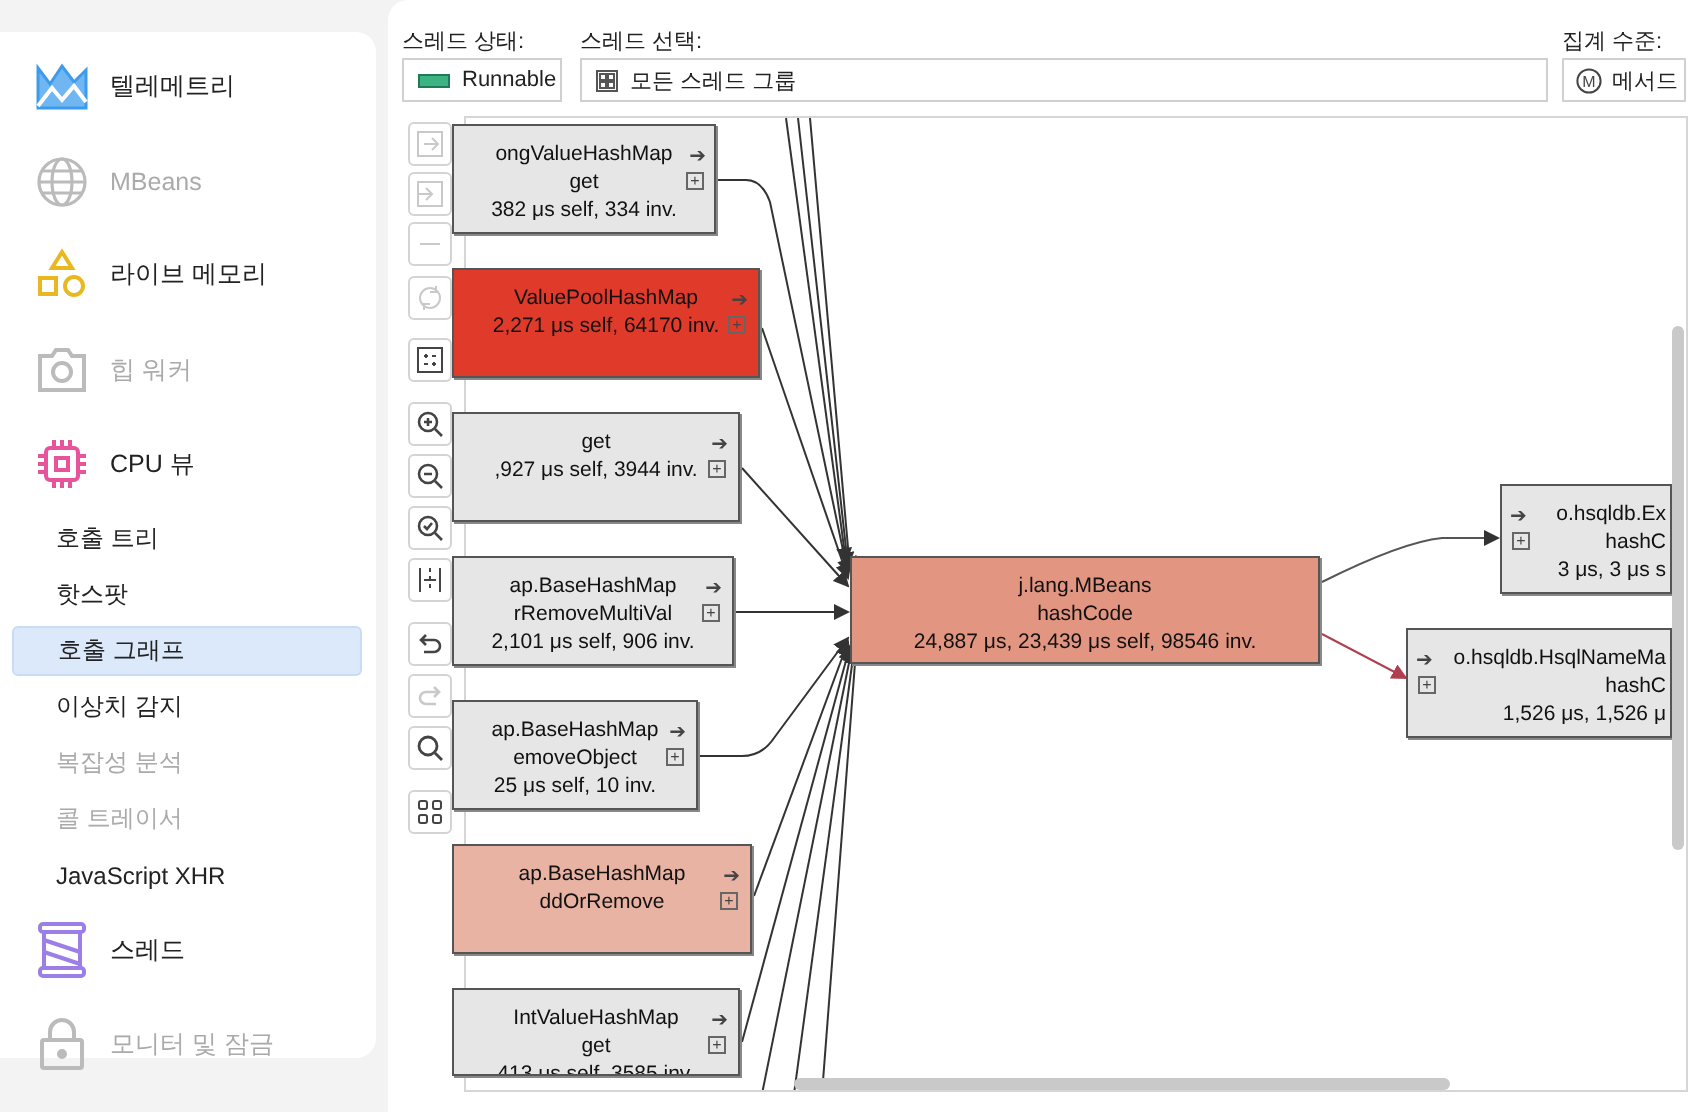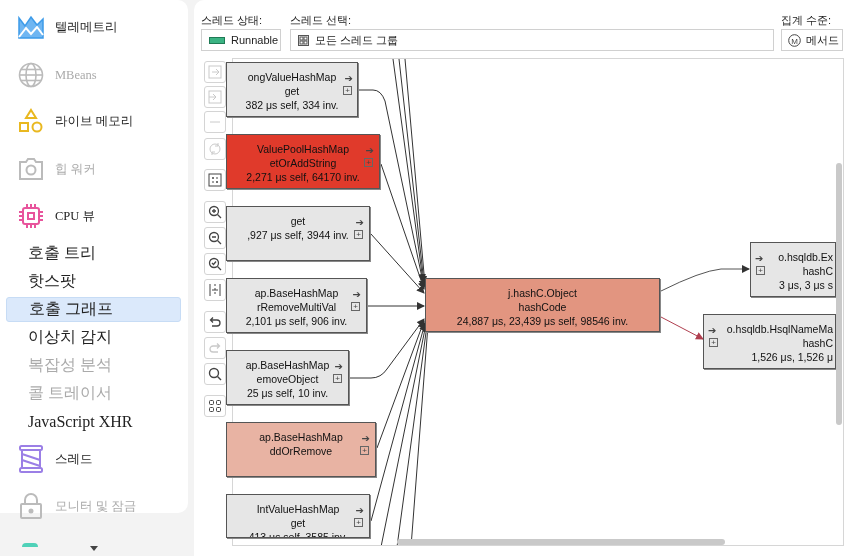--- a/index.html
+++ b/index.html
@@ -1,22 +1,22 @@
 <!DOCTYPE html>
 <html><head>
 <meta charset="utf-8">
 <style>
   * { box-sizing: border-box; margin: 0; padding: 0; }
   html, body { width: 850px; height: 556px; overflow: hidden; background: #f3f3f3; font-family: "Liberation Sans", "DejaVu Sans", sans-serif; }
-  .sidebar { position: absolute; left: 0; top: 0; width: 188px; height: 513px; background: #fff; border-radius: 0 10px 10px 0; font-family: Liberation Serif, serif; }
+  .sidebar { position: absolute; left: 0; top: 16px; width: 188px; height: 513px; background: #fff; border-radius: 0 10px 10px 0; }
   .nav-item { position: absolute; left: 0; width: 188px; height: 40px; display: flex; align-items: center; cursor: pointer; }
   .nav-item .icon { position: absolute; left: 17px; width: 28px; height: 28px; display: flex; align-items: center; justify-content: center; }
   .nav-item .label { position: absolute; left: 55px; font-size: 12.5px; color: #222; }
   .nav-item.disabled .label { color: #aaa; }
-  .sub-item { position: absolute; left: 6px; width: 175px; height: 25px; display: flex; align-items: center; padding-left: 22px; font-size: 16px; color: #222; cursor: pointer; border-radius: 3px; }
+  .sub-item { position: absolute; left: 6px; width: 175px; height: 25px; display: flex; align-items: center; padding-left: 22px; font-size: 12px; color: #222; cursor: pointer; border-radius: 3px; }
   .sub-item.disabled { color: #aaa; }
   .sub-item.selected { background: #dbe9fb; border: 1px solid #c7dcf5; }
   .scroll-down { position: absolute; left: 90px; top: 546px; width: 0; height: 0; border-left: 4px solid transparent; border-right: 4px solid transparent; border-top: 5px solid #444; }
 
   .main { position: absolute; left: 194px; top: 0; width: 656px; height: 556px; background: #fff; border-radius: 10px 0 0 0; }
   .lbl { position: absolute; font-size: 11px; color: #222; }
   .field { position: absolute; height: 22px; border: 1px solid #d0d0d0; background: #fff; display: flex; align-items: center; font-size: 11px; color: #222; cursor: pointer; }
   .runnable-swatch { width: 16px; height: 7px; background: #3bb383; border: 1px solid #1f7a55; margin: 0 6px 0 7px; }
 
   .canvas { position: absolute; left: 232px; top: 58px; width: 612px; height: 488px; border: 1px solid #d6d6d6; background: #fff; overflow: hidden; }
@@ -264,21 +264,20 @@
 
 <div class="node" style="left:226px;top:62px;width:132px;height:55px;background:#e6e6e6">
   <span class="ln">ongValueHashMap</span>
   <span class="ln">get</span>
   <span class="ln">382 μs self, 334 inv.</span>
   <span class="arrow" style="right:4px;top:9px">➔</span>
   <span class="expand" style="right:5px;top:23px">+</span>
 </div>
 <div class="node red" style="left:226px;top:134px;width:154px;height:55px">
   <span class="ln">ValuePoolHashMap</span>
-  <span class="ln">etOrAddString</span>
   <span class="ln">2,271 μs self, 64170 inv.</span>
   <span class="arrow" style="right:5px;top:9px">➔</span>
   <span class="expand" style="right:6px;top:23px">+</span>
 </div>
 <div class="node" style="left:226px;top:206px;width:144px;height:55px">
   <span class="ln">get</span>
   <span class="ln">,927 μs self, 3944 inv.</span>
   <span class="arrow" style="right:5px;top:9px">➔</span>
   <span class="expand" style="right:6px;top:23px">+</span>
 </div>
@@ -304,21 +303,21 @@
 </div>
 <div class="node" style="left:226px;top:494px;width:144px;height:44px;overflow:hidden">
   <span class="ln">IntValueHashMap</span>
   <span class="ln">get</span>
   <span class="ln">413 μs self, 3585 inv.</span>
   <span class="arrow" style="right:5px;top:9px">➔</span>
   <span class="expand" style="right:6px;top:23px">+</span>
 </div>
 
 <div class="node salmon" style="left:425px;top:278px;width:235px;height:54px">
-  <span class="ln">j.hashC.Object</span>
+  <span class="ln">j.lang.MBeans</span>
   <span class="ln">hashCode</span>
   <span class="ln">24,887 μs, 23,439 μs self, 98546 inv.</span>
 </div>
 
 <div class="node" style="left:750px;top:242px;width:86px;height:55px;text-align:right;padding-right:2px;overflow:hidden">
   <span class="ln">o.hsqldb.Ex</span>
   <span class="ln">hashC</span>
   <span class="ln">3 μs, 3 μs s</span>
   <span class="arrow" style="left:4px;top:9px">➔</span>
   <span class="expand" style="left:5px;top:23px">+</span>

